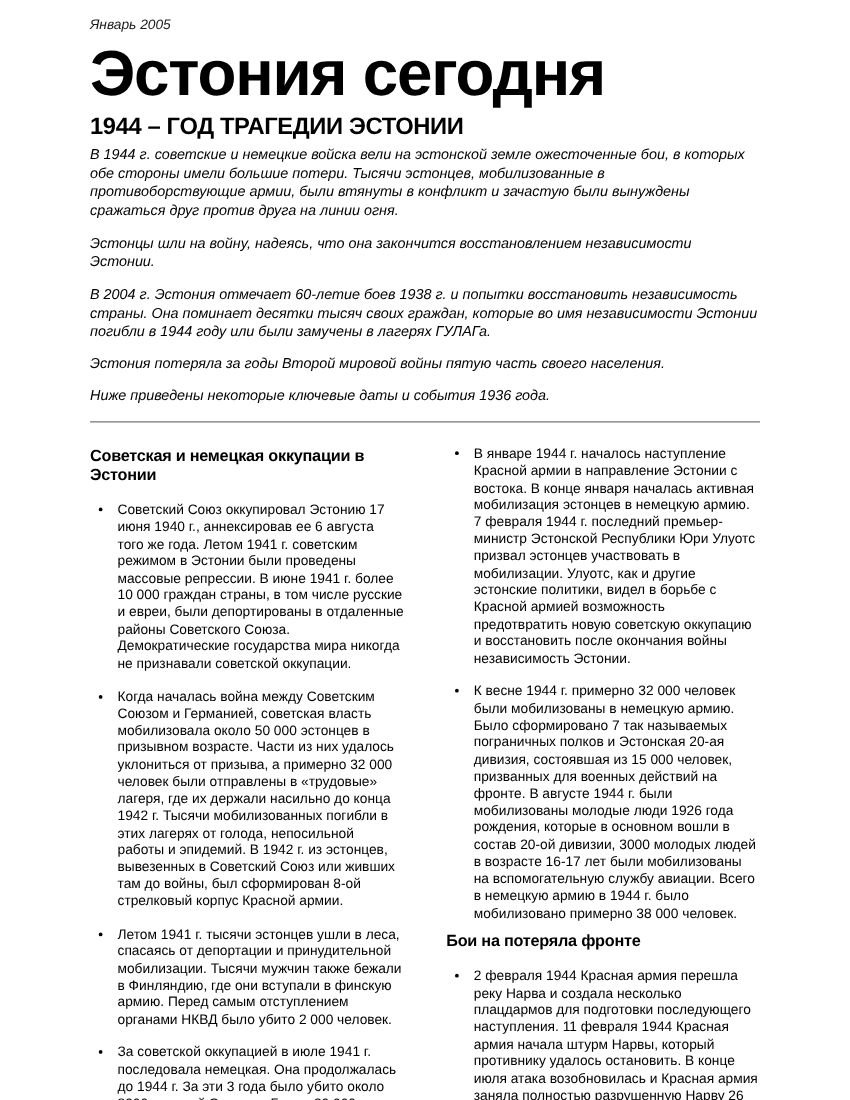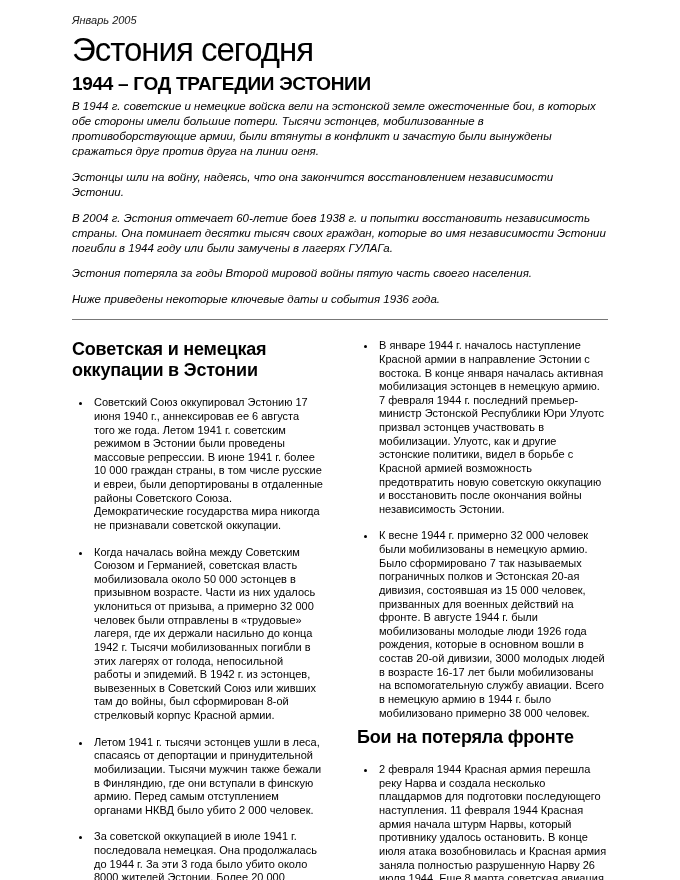--- a/index.html
+++ b/index.html
@@ -9,37 +9,37 @@
     font-family: "Liberation Sans", sans-serif;
     color: #000000;
     overflow: hidden;
   }
   .page { width: 680px; height: 728px; display: flex; flex-direction: column; }
   .content { padding: 14px 72px 0 72px; }
 
   .date-label { font-style: italic; font-size: 11px; color: #1a1a1a; }
 
   .page-title {
-    font-size: 33px; font-weight: normal; letter-spacing: -1px;
+    font-size: 51px; font-weight: bold; letter-spacing: -1px;
     margin-top: 7px; line-height: 1.0;
   }
   .page-subtitle { font-size: 19px; font-weight: bold; margin-top: 7px; letter-spacing: -0.3px; }
 
   .intro { margin-top: 4px; }
   .intro p {
     font-style: italic; font-size: 11.5px; line-height: 1.3;
     margin-bottom: 11px;
   }
   .intro p:last-child { margin-bottom: 0; }
 
   .rule { border: none; border-top: 1px solid #777; height: 0; margin-top: 12px; }
 
   .columns { display: flex; gap: 34px; margin-top: 19px; }
   .col { flex: 1 1 0; min-width: 0; }
-  .col-heading { font-size: 18px; font-weight: bold; letter-spacing: -0.2px; }
+  .col-heading { font-size: 13px; font-weight: bold; letter-spacing: -0.2px; }
   .left-col .col-heading { margin-bottom: 15px; }
   .right-col .col-heading { margin-top: 7px; margin-bottom: 15px; }
 
   ul.bullets { list-style: disc outside; padding-left: 20px; font-size: 11px; line-height: 1.24; }
   ul.bullets li { margin-bottom: 13px; padding-left: 2px; }
   ul.bullets li:last-child { margin-bottom: 0; }
 </style>
 </head>
 <body>
 

